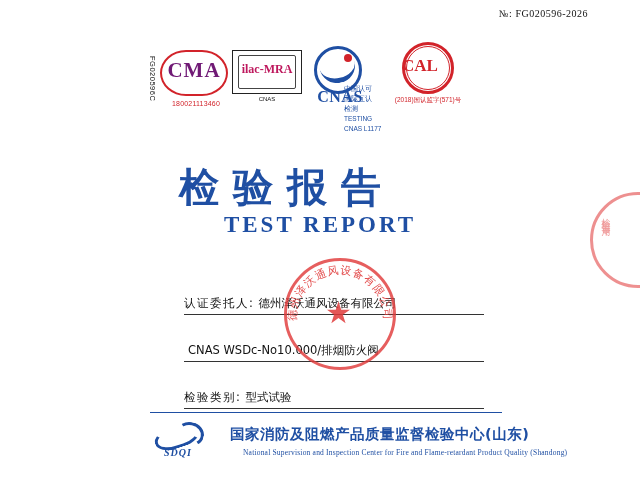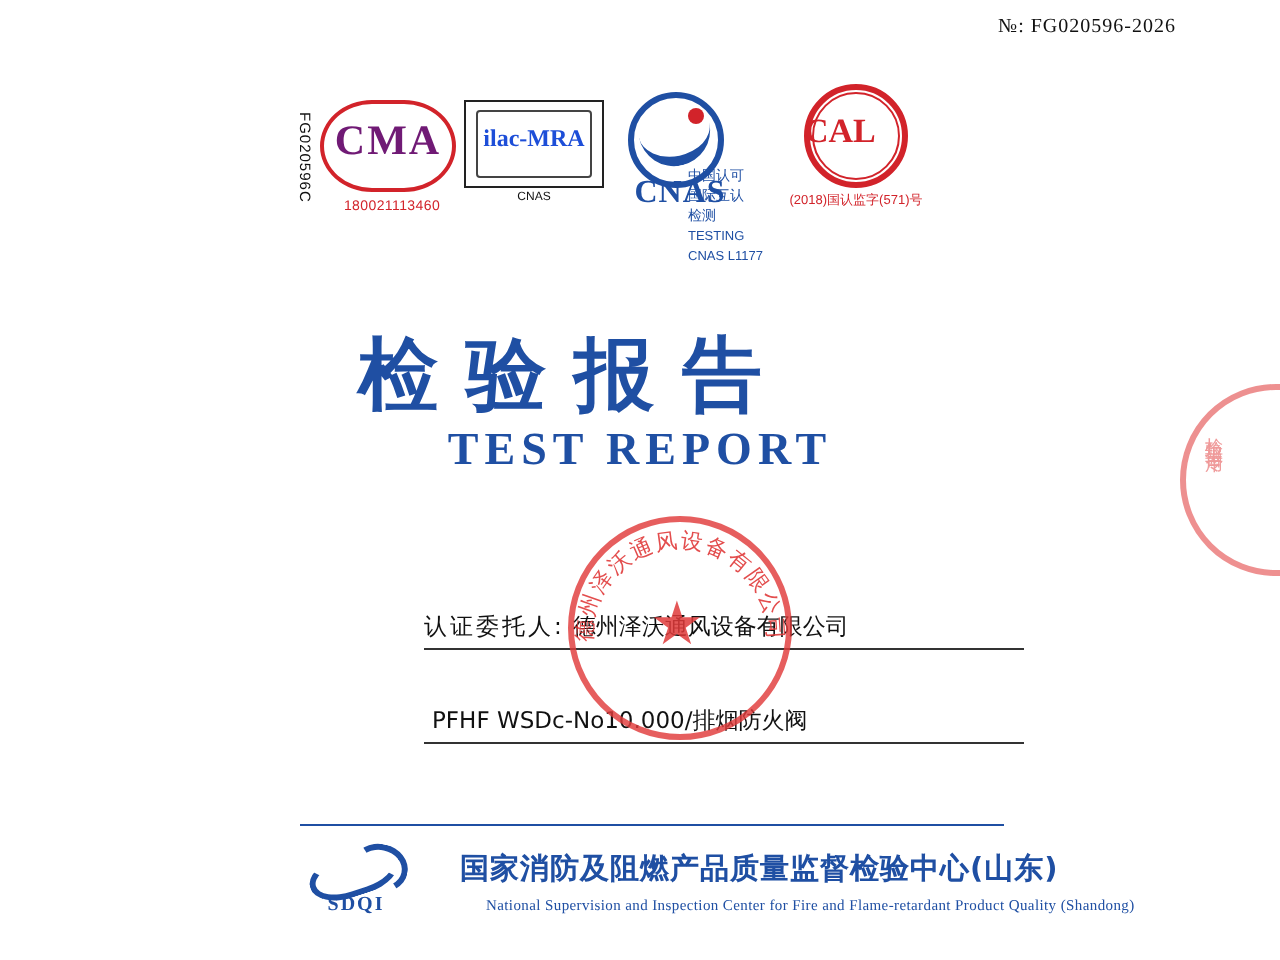--- a/index.html
+++ b/index.html
@@ -68,21 +68,21 @@
     position:absolute;left:0;top:4px;width:70px;height:44px;
     border:1.5px solid #222;box-sizing:border-box;
   }
   .ilac .inner{
     position:absolute;left:6px;top:9px;width:58px;height:34px;
     border:1px solid #444;box-sizing:border-box;border-radius:2px;
   }
   .ilac .word{
     position:absolute;left:0;top:16px;width:70px;text-align:center;
     font-family:"Liberation Serif",serif;
-    font-weight:bold;font-size:12px;color:#1d4ed8;letter-spacing:0px;
+    font-weight:bold;font-size:12px;color:#be185d;letter-spacing:0px;
   }
   .ilac .sub{
     position:absolute;left:0;top:50px;width:70px;text-align:center;
     font-size:6px;color:#111;
   }
 
   
   .cnas{
     position:absolute;left:306px;top:6px;width:68px;height:62px;
   }
@@ -152,21 +152,21 @@
   }
   .title-en{
     position:absolute;top:212px;left:0;width:640px;text-align:center;
     font-family:"Liberation Serif",serif;
     font-weight:bold;font-size:23px;color:#1f4fa3;
     letter-spacing:3px;
   }
 
   
   .fields{
-    position:absolute;left:184px;top:292px;width:300px;margin-left:28px;
+    position:absolute;left:184px;top:282px;width:300px;
   }
   .field{
     position:relative;
     height:32px;
     display:flex;align-items:flex-end;
     border-bottom:1px solid #333;
     margin-bottom:14px;
   }
   .f-label{
     font-family:"DejaVu Sans",sans-serif;
@@ -226,21 +226,21 @@
   
   .footer-rule{
     position:absolute;left:150px;top:412px;width:352px;height:1px;
     background:#1f4fa3;
   }
   .footer{
     position:absolute;left:150px;top:420px;width:352px;
     display:flex;align-items:center;
   }
   .sdqi{
-    position:relative;width:56px;height:42px;flex:0 0 56px;
+    position:relative;width:56px;height:42px;flex:0 0 56px;font-style:italic;
   }
   .sdqi .mark{
     position:absolute;left:4px;top:2px;width:46px;height:24px;
   }
   .sdqi .mark:before{
     content:"";position:absolute;left:0;top:4px;
     width:40px;height:16px;
     border:3px solid #1f4fa3;border-radius:50%/60%;
     border-right-color:transparent;border-top-color:transparent;
     transform:rotate(-18deg);
@@ -326,21 +326,25 @@
   <div class="stamp-edge">
     <div class="t">检验报告专用</div>
   </div>
 
   <div class="fields">
     <div class="field">
       <span class="f-label">认证委托人:</span>
       <span class="f-value">德州泽沃通风设备有限公司</span>
     </div>
     <div class="field">
-      <span class="f-value">PFHF WSDc-No10.000/排烟防火阀</span>
+      <span class="f-value">CNAS WSDc-No10.000/排烟防火阀</span>
+    </div>
+    <div class="field">
+      <span class="f-label">检验类别:</span>
+      <span class="f-value">型式试验</span>
     </div>
   </div>
 
   <div class="stamp">
     <div class="ring"></div>
     <svg class="arc" viewBox="0 0 112 112">
       <path id="arcpath" d="M 12,60 A 44,44 0 0 1 100,60" fill="none"></path>
       <text><textPath href="#arcpath" startOffset="50%" text-anchor="middle">德州泽沃通风设备有限公司</textPath></text>
     </svg>
     <div class="star">★</div>

